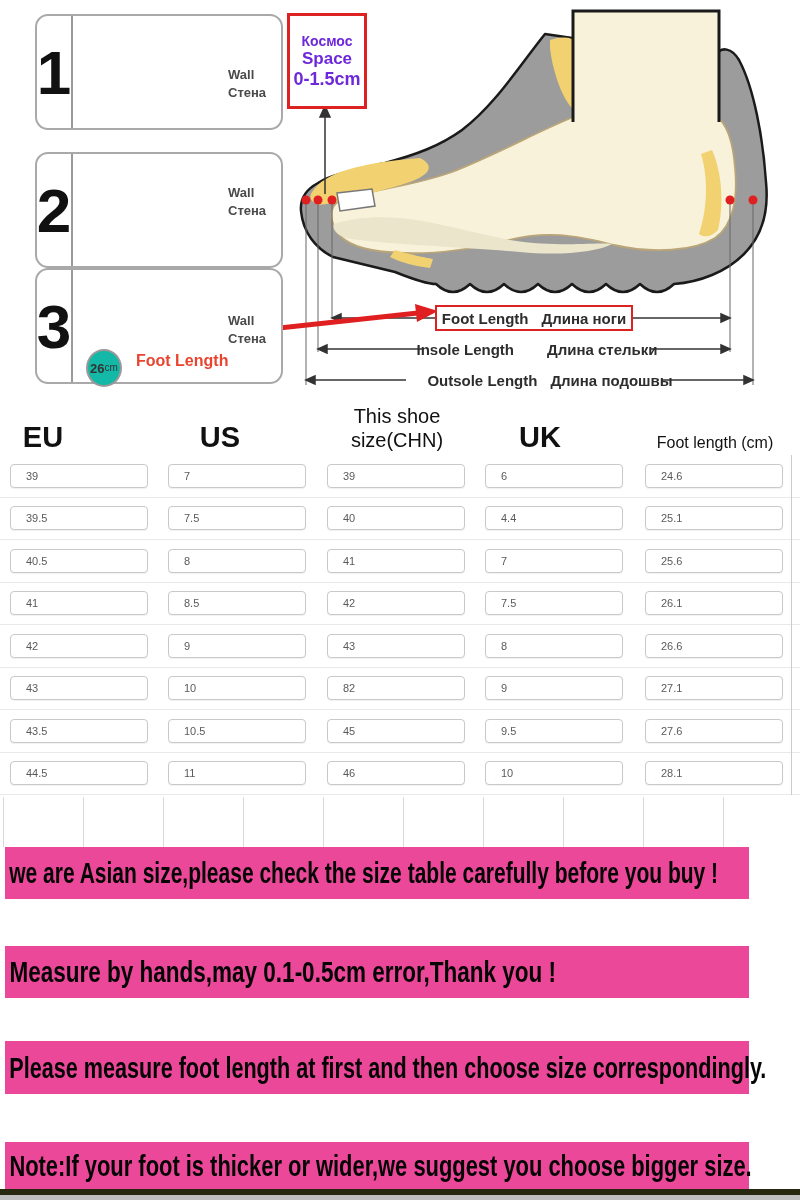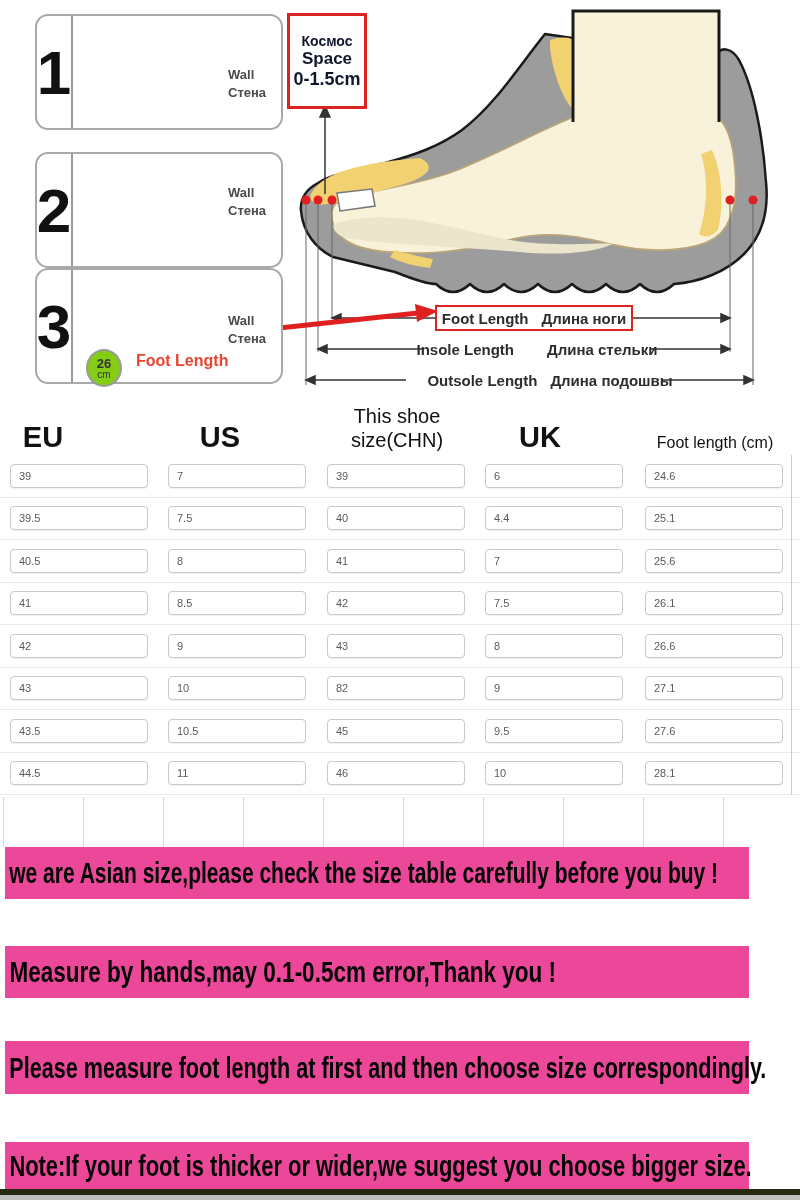--- a/index.html
+++ b/index.html
@@ -10,47 +10,47 @@
             border-radius:13px;background:#fff;box-sizing:border-box;}
   #step1{top:14px;} #step2{top:152px;} #step3{top:268px;}
   .step-divider{position:absolute;left:34px;top:0;bottom:0;width:1.5px;background:#9b9b9b;}
   .step-num{position:absolute;left:0;top:0;width:34px;height:100%;display:flex;align-items:center;
             justify-content:center;font-size:62px;font-weight:bold;color:#111;}
   .wall-label{position:absolute;right:3px;width:50px;font-size:13px;font-weight:bold;color:#4a4a4a;
               line-height:1.35;}
   #step1 .wall-label{top:50px;} #step2 .wall-label{top:30px;} #step3 .wall-label{top:42px;}
   #space-box{position:absolute;left:287px;top:13px;width:74px;height:90px;border:3px solid #dd2222;
              background:#fff;display:flex;flex-direction:column;align-items:center;justify-content:center;
-             color:#0f172a;font-weight:bold;z-index:5;}
+             color:#6d28d9;font-weight:bold;z-index:5;}
   #space-box .ru{font-size:14px;} #space-box .en{font-size:17px;} #space-box .rg{font-size:18px;}
   #diagram-svg{position:absolute;left:0;top:0;width:800px;height:400px;pointer-events:none;}
   .dim-label{position:absolute;display:flex;gap:13px;align-items:center;justify-content:center;
              font-size:15px;font-weight:bold;color:#2d2d2d;white-space:nowrap;}
   #dim-foot{left:435px;top:305px;width:198px;height:26px;border:2.5px solid #dd2222;background:#fff;box-sizing:border-box;}
   #dim-insole{left:424px;top:338px;width:226px;height:22px;gap:33px;}
   #dim-outsole{left:424px;top:369px;width:252px;height:22px;}
   #ruler-circle{position:absolute;left:86px;top:349px;width:32px;height:34px;border:2px solid #999;
-                border-radius:50%;background:#84cc16;display:flex;flex-direction:column;align-items:center;
+                border-radius:50%;background:#14b8a6;display:flex;align-items:center;
                 justify-content:center;line-height:1;z-index:4;}
   #ruler-circle .v{font-size:13px;font-weight:bold;color:#333;} #ruler-circle .u{font-size:10px;color:#333;}
   #foot-length-red{position:absolute;left:136px;top:352px;width:110px;font-size:16px;font-weight:bold;
                    color:#e8442e;}
   
   #size-header{position:absolute;left:0;top:414px;width:654px;height:38px;}
   .hdr{position:absolute;bottom:0;text-align:center;color:#111;}
   .hdr.big{font-size:29px;font-weight:600;line-height:1;}
   .hdr.small{font-size:20px;font-weight:normal;line-height:1.2;}
   #hdr-0{left:10px;width:66px;} #hdr-1{left:168px;width:104px;} #hdr-2{left:327px;width:140px;}
   #hdr-3{left:485px;width:110px;} #hdr-4{left:645px;width:140px;font-size:16px;}
   #size-rows{position:absolute;left:0;top:455px;width:800px;}
   .size-row{position:relative;width:800px;height:42.5px;border-bottom:1px solid #e9e9e9;box-sizing:border-box;}
   .size-cell{position:absolute;top:50%;transform:translateY(-50%);height:24px;width:138px;
              border:1px solid #c9c9c9;border-radius:4px;background:#fff;
              box-shadow:0 1px 1px rgba(0,0,0,0.06);font-size:11px;color:#5a5a5a;
-             display:flex;align-items:center;padding-left:8px;box-sizing:border-box;}
+             display:flex;align-items:center;padding-left:15px;box-sizing:border-box;}
   .c0{left:10px;} .c1{left:168px;} .c2{left:327px;} .c3{left:485px;} .c4{left:645px;}
   #table-right-line{position:absolute;left:791px;top:455px;width:1px;height:340px;background:#ccc;}
   
   #ruled-strip{position:absolute;left:0;top:797px;width:797px;height:50px;
                background:repeating-linear-gradient(to right,#d9d9d9 0,#d9d9d9 1px,transparent 1px,transparent 80px);
                background-position:3px 0;}
   .note-band{position:absolute;left:5px;width:744px;background:#ec4899;display:flex;align-items:center;}
   #note-0{top:847px;height:52px;} #note-1{top:946px;height:52px;}
   #note-2{top:1041px;height:53px;} #note-3{top:1142px;height:47px;}
   .note-text{font-size:30px;font-weight:bold;color:#050505;white-space:nowrap;

